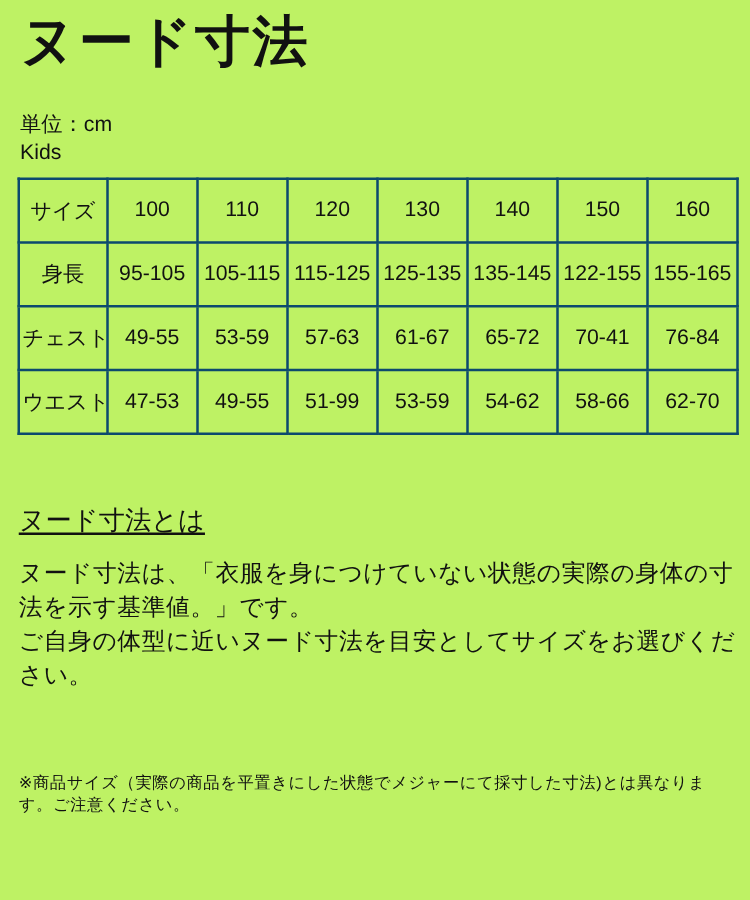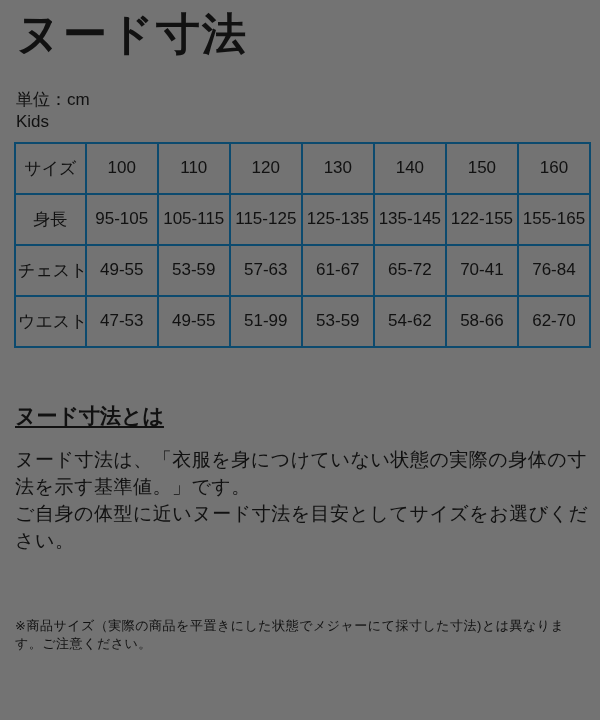--- a/index.html
+++ b/index.html
@@ -8,21 +8,21 @@
     background: #ffffff;
     color: #111111;
     font-family: "Liberation Sans", "DejaVu Sans", sans-serif;
   }
   .page {
     width: 600px;
     height: 720px;
     box-sizing: border-box;
     padding: 6px 9px 0 14px;
     overflow: hidden;
-    background: #737373;
+    background: #bef264;
   }
   .page-title {
     font-size: 44px;
     font-weight: 700;
     line-height: 1.2;
     margin: 2px 0 0 2px;
     letter-spacing: 2px;
   }
   .meta {
     margin-top: 28px;
@@ -48,21 +48,21 @@
     font-weight: 400;
     padding: 0 2px;
     white-space: nowrap;
     overflow: hidden;
   }
   table.size-table col.label-col { width: 12.3%; }
   .section-heading {
     margin-top: 54px;
     margin-left: 1px;
     font-size: 21px;
-    font-weight: 700;
+    font-weight: 400;
     text-decoration: underline;
     text-underline-offset: 3px;
   }
   .description {
     margin-top: 17px;
     margin-left: 1px;
     font-size: 19px;
     line-height: 1.42;
     letter-spacing: 0.5px;
   }

